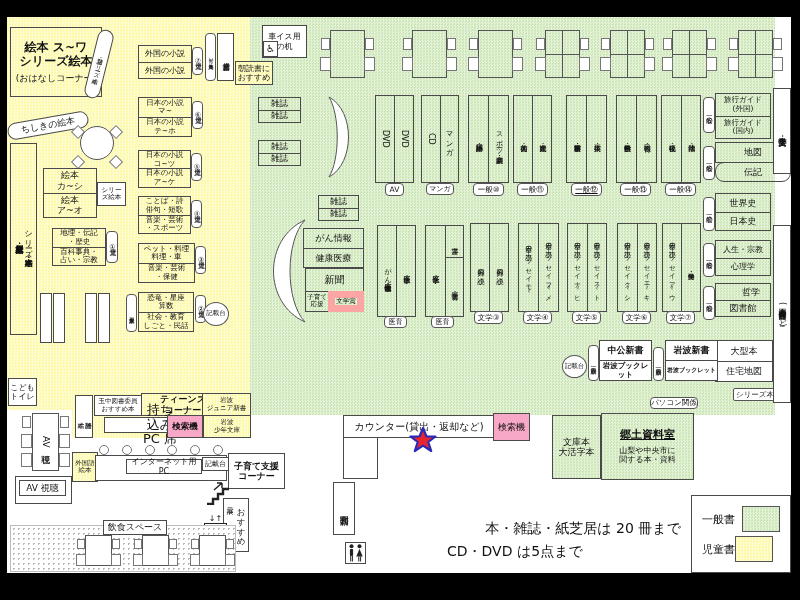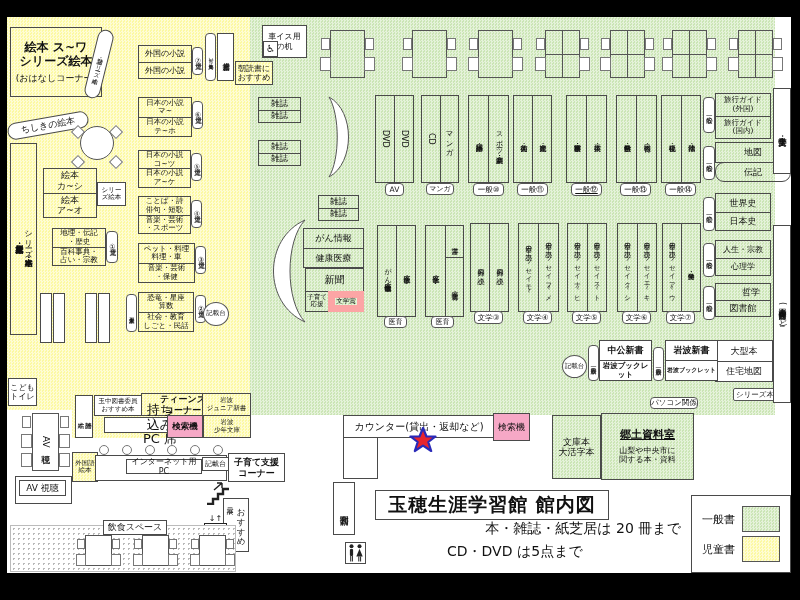--- a/index.html
+++ b/index.html
@@ -366,30 +366,29 @@
           <rect x="3.9" y="6" width="3.2" height="7" rx="1"></rect>
           <rect x="4.2" y="13" width="1" height="5.5"></rect>
           <rect x="5.9" y="13" width="1" height="5.5"></rect>
           <circle cx="13.5" cy="3.2" r="2"></circle>
           <path d="M13.5 5.8 L10.3 13.5 h6.4 Z"></path>
           <rect x="12.3" y="13.5" width="1" height="5"></rect>
           <rect x="14.1" y="13.5" width="1" height="5"></rect>
         </svg>
   </div>
 
-  <div class="abs b c wbg" style="left:368px;top:473px;width:234px;height:30px;font-size:19px;font-weight:bold;letter-spacing:1px;">玉穂生涯学習館 館内図</div>
   <div class="abs c" style="left:420px;top:503px;width:254px;height:17px;font-size:14px;justify-content:flex-end;">本・雑誌・紙芝居は 20 冊まで</div>
   <div class="abs" style="left:440px;top:526px;width:180px;height:17px;font-size:14px;">CD・DVD は5点まで</div>
 
   <div class="abs b wbg" style="left:684px;top:478px;width:100px;height:78px;padding:8px 10px;display:flex;flex-direction:column;justify-content:space-around;">
     <div style="display:flex;align-items:center;justify-content:space-between;">
       <span style="font-size:11px;">一般書</span>
       <span class="gbg" style="display:inline-block;width:36px;height:24px;border:1px solid #555;"></span>
     </div>
-    <div style="display:flex;align-items:center;justify-content:space-between;">
+    <div style="display:flex;align-items:center;">
       <span style="font-size:11px;">児童書</span>
       <span class="ybg" style="display:inline-block;width:36px;height:24px;border:1px solid #555;"></span>
     </div>
   </div>
 
   <div class="abs b c v pre" style="left:68px;top:378px;width:18px;height:43px;font-size:6.5px;background:#fff;">外国語
 絵本</div>
   <div class="abs b c pre wbg" style="left:87px;top:378px;width:48px;height:21px;font-size:6.5px;">玉中図書委員
 おすすめ本</div>
   <div class="abs b c pre ybg" style="left:134px;top:376px;width:84px;height:23px;font-size:9px;font-weight:bold;">ティーンズ
@@ -407,21 +406,21 @@
     <span class="rchair"></span>
         <span class="rchair"></span>
         <span class="rchair"></span>
         <span class="rchair"></span>
         <span class="rchair"></span>
         <span class="rchair"></span>
   </div>
   <div class="abs b wbg" style="left:88px;top:438px;width:132px;height:26px;"></div>
   <div class="abs b c wbg" style="left:119px;top:442px;width:76px;height:15px;font-size:8px;">インターネット用 PC</div>
   <div class="abs b c wbg" style="left:195px;top:440px;width:27px;height:14px;font-size:7px;">記載台</div>
-  <div class="abs b c pre wbg" style="left:221px;top:436px;width:57px;height:29px;font-size:9px;font-weight:bold;">子育て支援
+  <div class="abs b c pre wbg" style="left:221px;top:436px;width:57px;height:36px;font-size:9px;font-weight:bold;">子育て支援
 コーナー</div>
 
   <div class="abs" style="left:198px;top:464px;width:26px;height:24px;">
     <svg width="26" height="24" viewBox="0 0 26 24">
           <path d="M2 23 h6 v-5 h5 v-5 h5 v-5 h6" fill="none" stroke="#222" stroke-width="2.4"></path>
           <path d="M9 9 L17 2 M17 2 v5 M17 2 h-5" stroke="#222" stroke-width="1.4" fill="none"></path>
         </svg>
   </div>
   <div class="abs b wbg" style="left:216px;top:481px;width:26px;height:54px;display:flex;justify-content:center;gap:1px;padding-top:3px;">
     <span class="v" style="font-size:7px;">展示</span>

